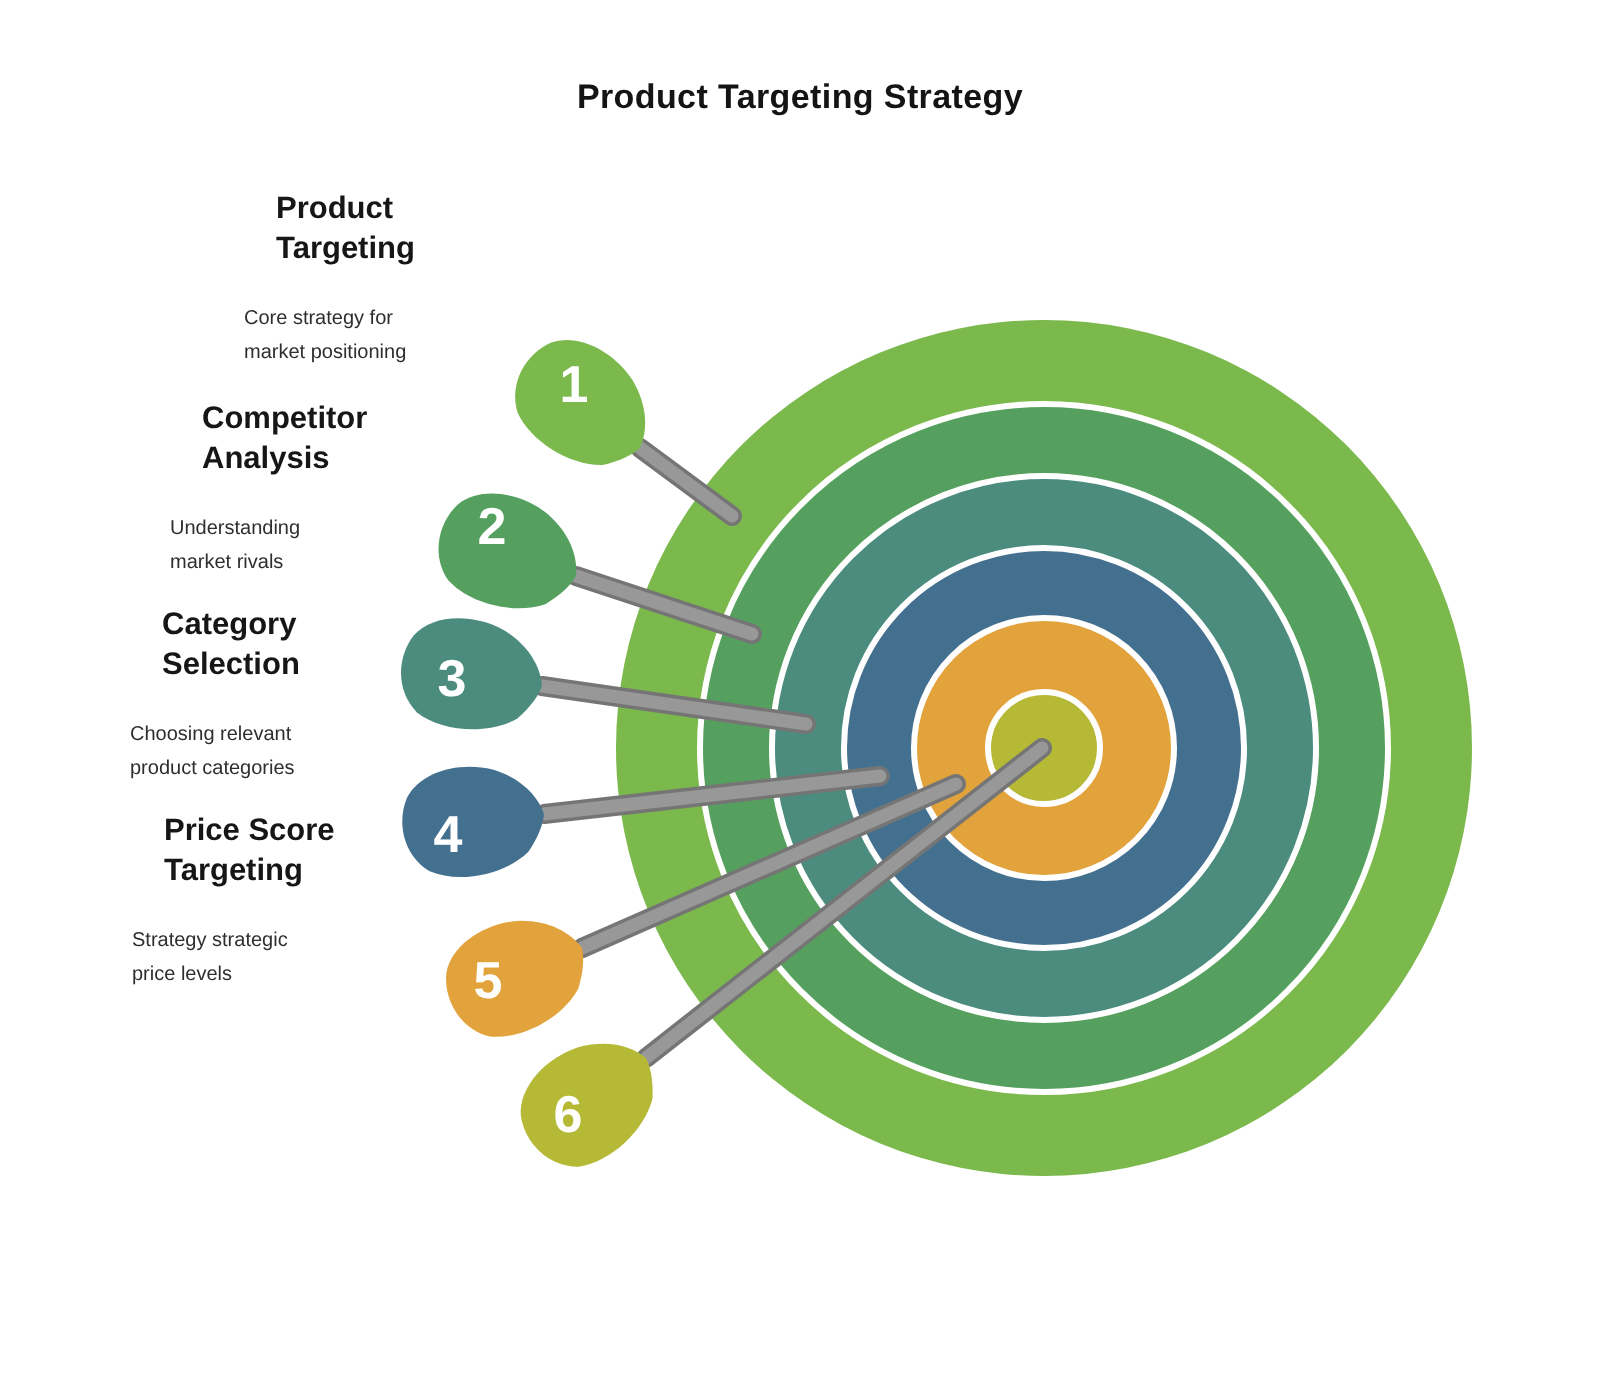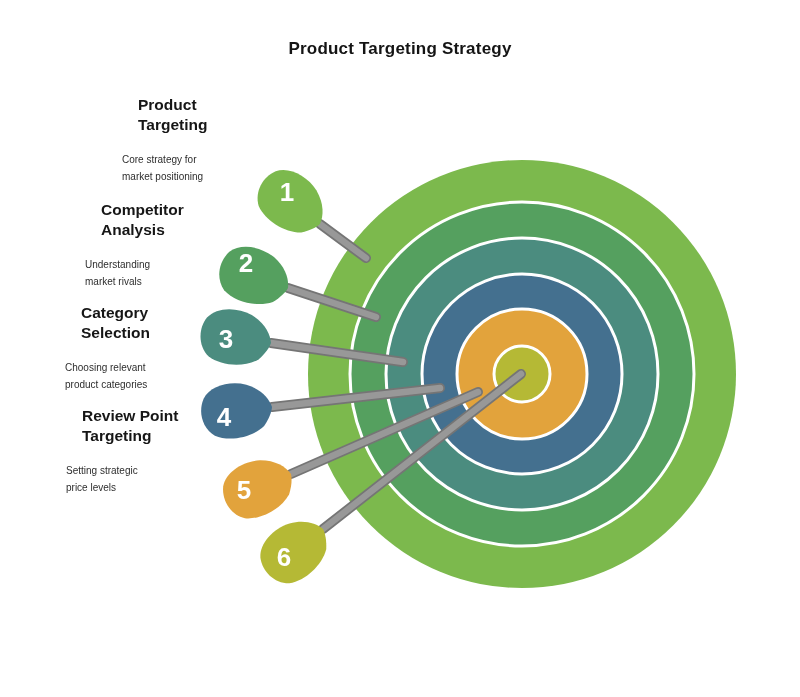--- a/index.html
+++ b/index.html
@@ -130,23 +130,23 @@
   </div>
 
   <div class="label-block" style="left:85px; top:184px">
     <h2>Competitor
 Analysis</h2>
     <p>Understanding
 market rivals</p>
   </div>
 
   <div class="label-block" style="left:66px; top:390px">
-    <h2>Review Point
+    <h2>Price Score
 Targeting</h2>
-    <p>Setting strategic
+    <p>Strategy strategic
 price levels</p>
   </div>
 
 
   <div class="label-block" style="left:122px; top:594px">
   </div>
 
 </div>
 
 </body></html>

